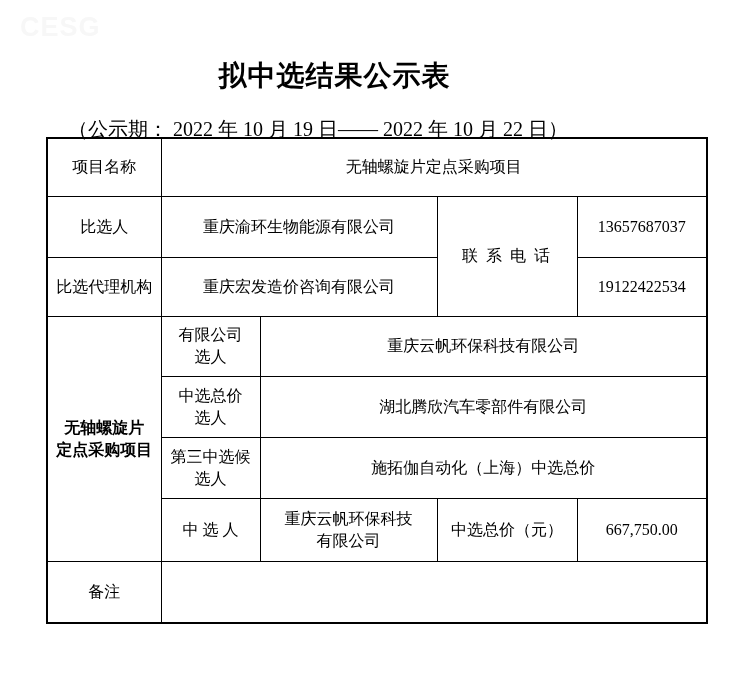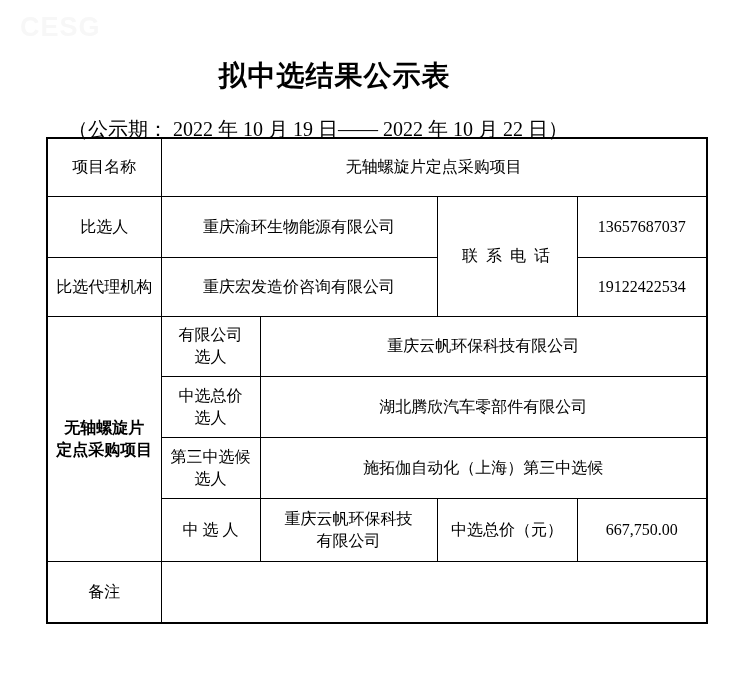--- a/index.html
+++ b/index.html
@@ -87,21 +87,21 @@
       <td colspan="3">重庆云帆环保科技有限公司</td>
     </tr>
     <tr class="r5">
       <td>中选总价
 选人</td>
       <td colspan="3">湖北腾欣汽车零部件有限公司</td>
     </tr>
     <tr class="r6">
       <td>第三中选候
 选人</td>
-      <td colspan="3">施拓伽自动化（上海）第三中选候</td>
+      <td colspan="3">施拓伽自动化（上海）中选总价</td>
     </tr>
     <tr class="r7">
       <td>中 选 人</td>
       <td>重庆云帆环保科技
 有限公司</td>
       <td>中选总价（元）</td>
       <td>667,750.00</td>
     </tr>
     <tr class="r8">
       <td>备注</td>

